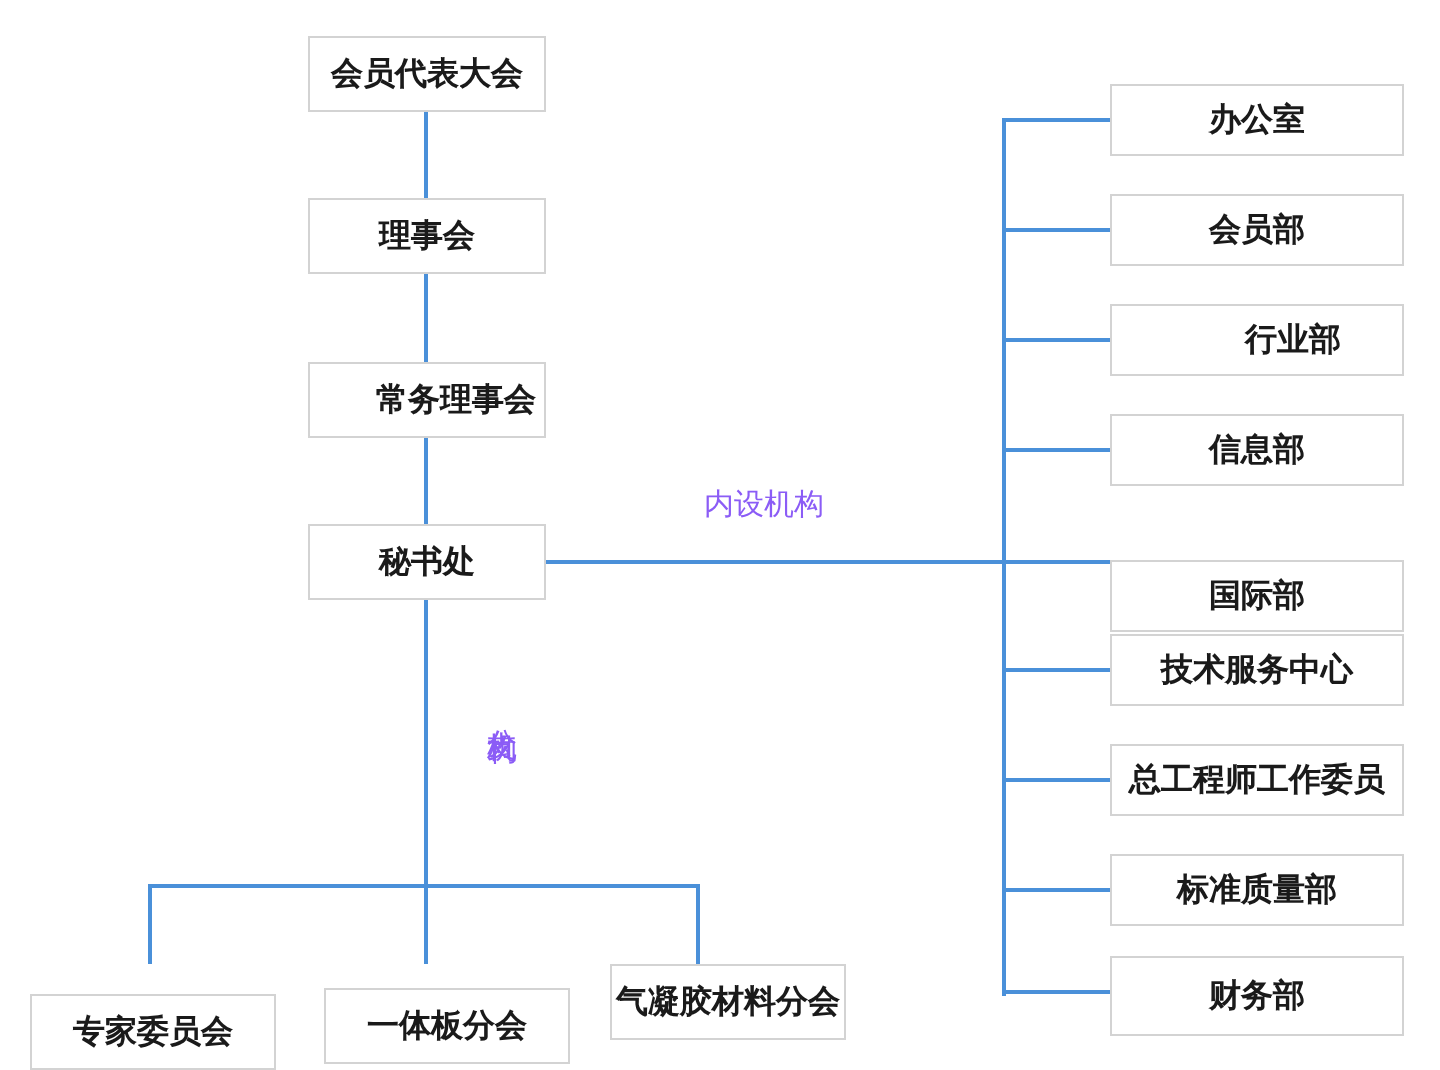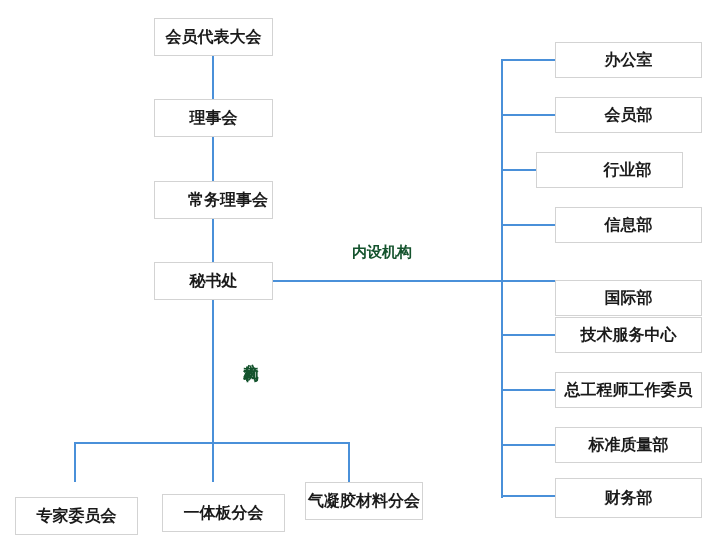--- a/index.html
+++ b/index.html
@@ -29,23 +29,23 @@
     white-space: nowrap;
   }
   .line {
     position: absolute;
     background: #4a90d9;
   }
   .line.h { height: 2px; }
   .line.v { width: 2px; }
   .conn-label {
     position: absolute;
-    color: #14532d;
+    color: #8b5cf6;
     font-size: 15px;
-    font-weight: 700;
+    font-weight: 400;
     white-space: nowrap;
   }
   .conn-label.vertical {
     writing-mode: vertical-rl;
     text-orientation: upright;
     letter-spacing: 1px;
     white-space: normal;
   }
 </style>
 </head>
@@ -79,21 +79,21 @@
   <div class="line h" style="left:501px; top:334px; width:54px;"></div>
   <div class="line h" style="left:501px; top:389px; width:54px;"></div>
   <div class="line h" style="left:501px; top:444px; width:54px;"></div>
   <div class="line h" style="left:501px; top:495px; width:54px;"></div>
 
   <div class="conn-label" style="left:352px; top:243px;">内设机构</div>
   <div class="conn-label vertical" style="left:241px; top:352px; height:70px;">分支机构</div>
 
   <div class="node" style="left:555px; top:42px;  width:147px; height:36px;">办公室</div>
   <div class="node" style="left:555px; top:97px;  width:147px; height:36px;">会员部</div>
-  <div class="node" style="left:536px; top:152px; width:147px; height:36px;padding-left:36px;">行业部</div>
+  <div class="node" style="left:555px; top:152px; width:147px; height:36px;padding-left:36px;">行业部</div>
   <div class="node" style="left:555px; top:207px; width:147px; height:36px;">信息部</div>
   <div class="node" style="left:555px; top:280px; width:147px; height:36px;">国际部</div>
   <div class="node" style="left:555px; top:317px; width:147px; height:36px;">技术服务中心</div>
   <div class="node" style="left:555px; top:372px; width:147px; height:36px;">总工程师工作委员</div>
   <div class="node" style="left:555px; top:427px; width:147px; height:36px;">标准质量部</div>
   <div class="node" style="left:555px; top:478px; width:147px; height:40px;">财务部</div>
 
   <div class="node" style="left:15px;  top:497px; width:123px; height:38px;">专家委员会</div>
   <div class="node" style="left:162px; top:482px; width:123px; height:38px;margin-top:12px;">一体板分会</div>
   <div class="node" style="left:305px; top:482px; width:118px; height:38px;">气凝胶材料分会</div>

